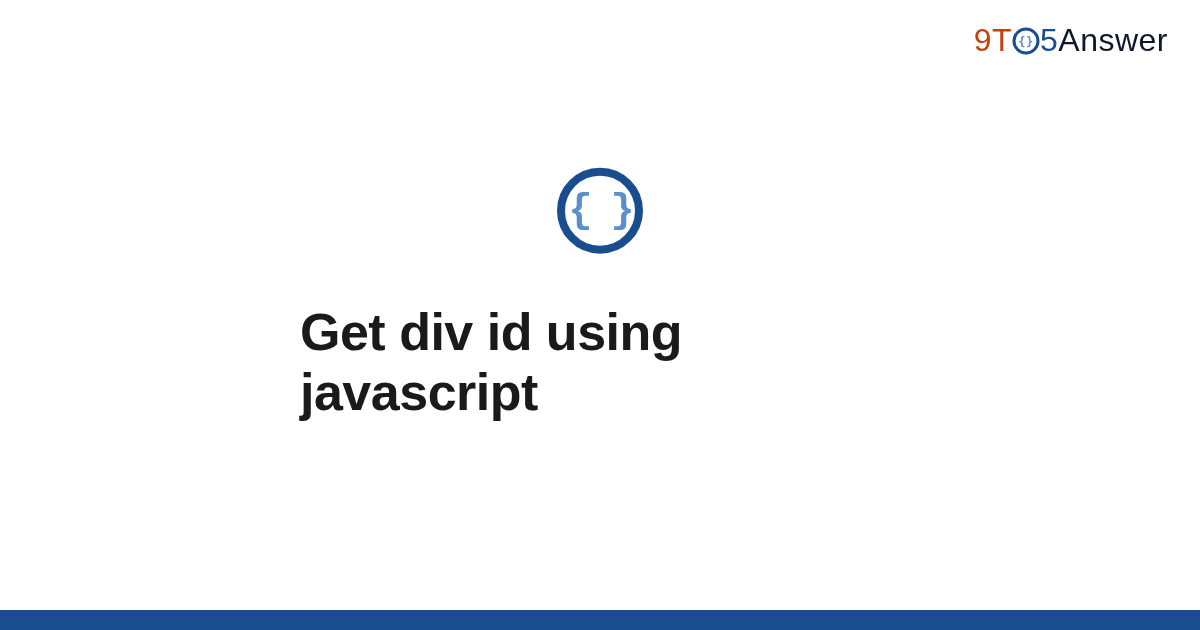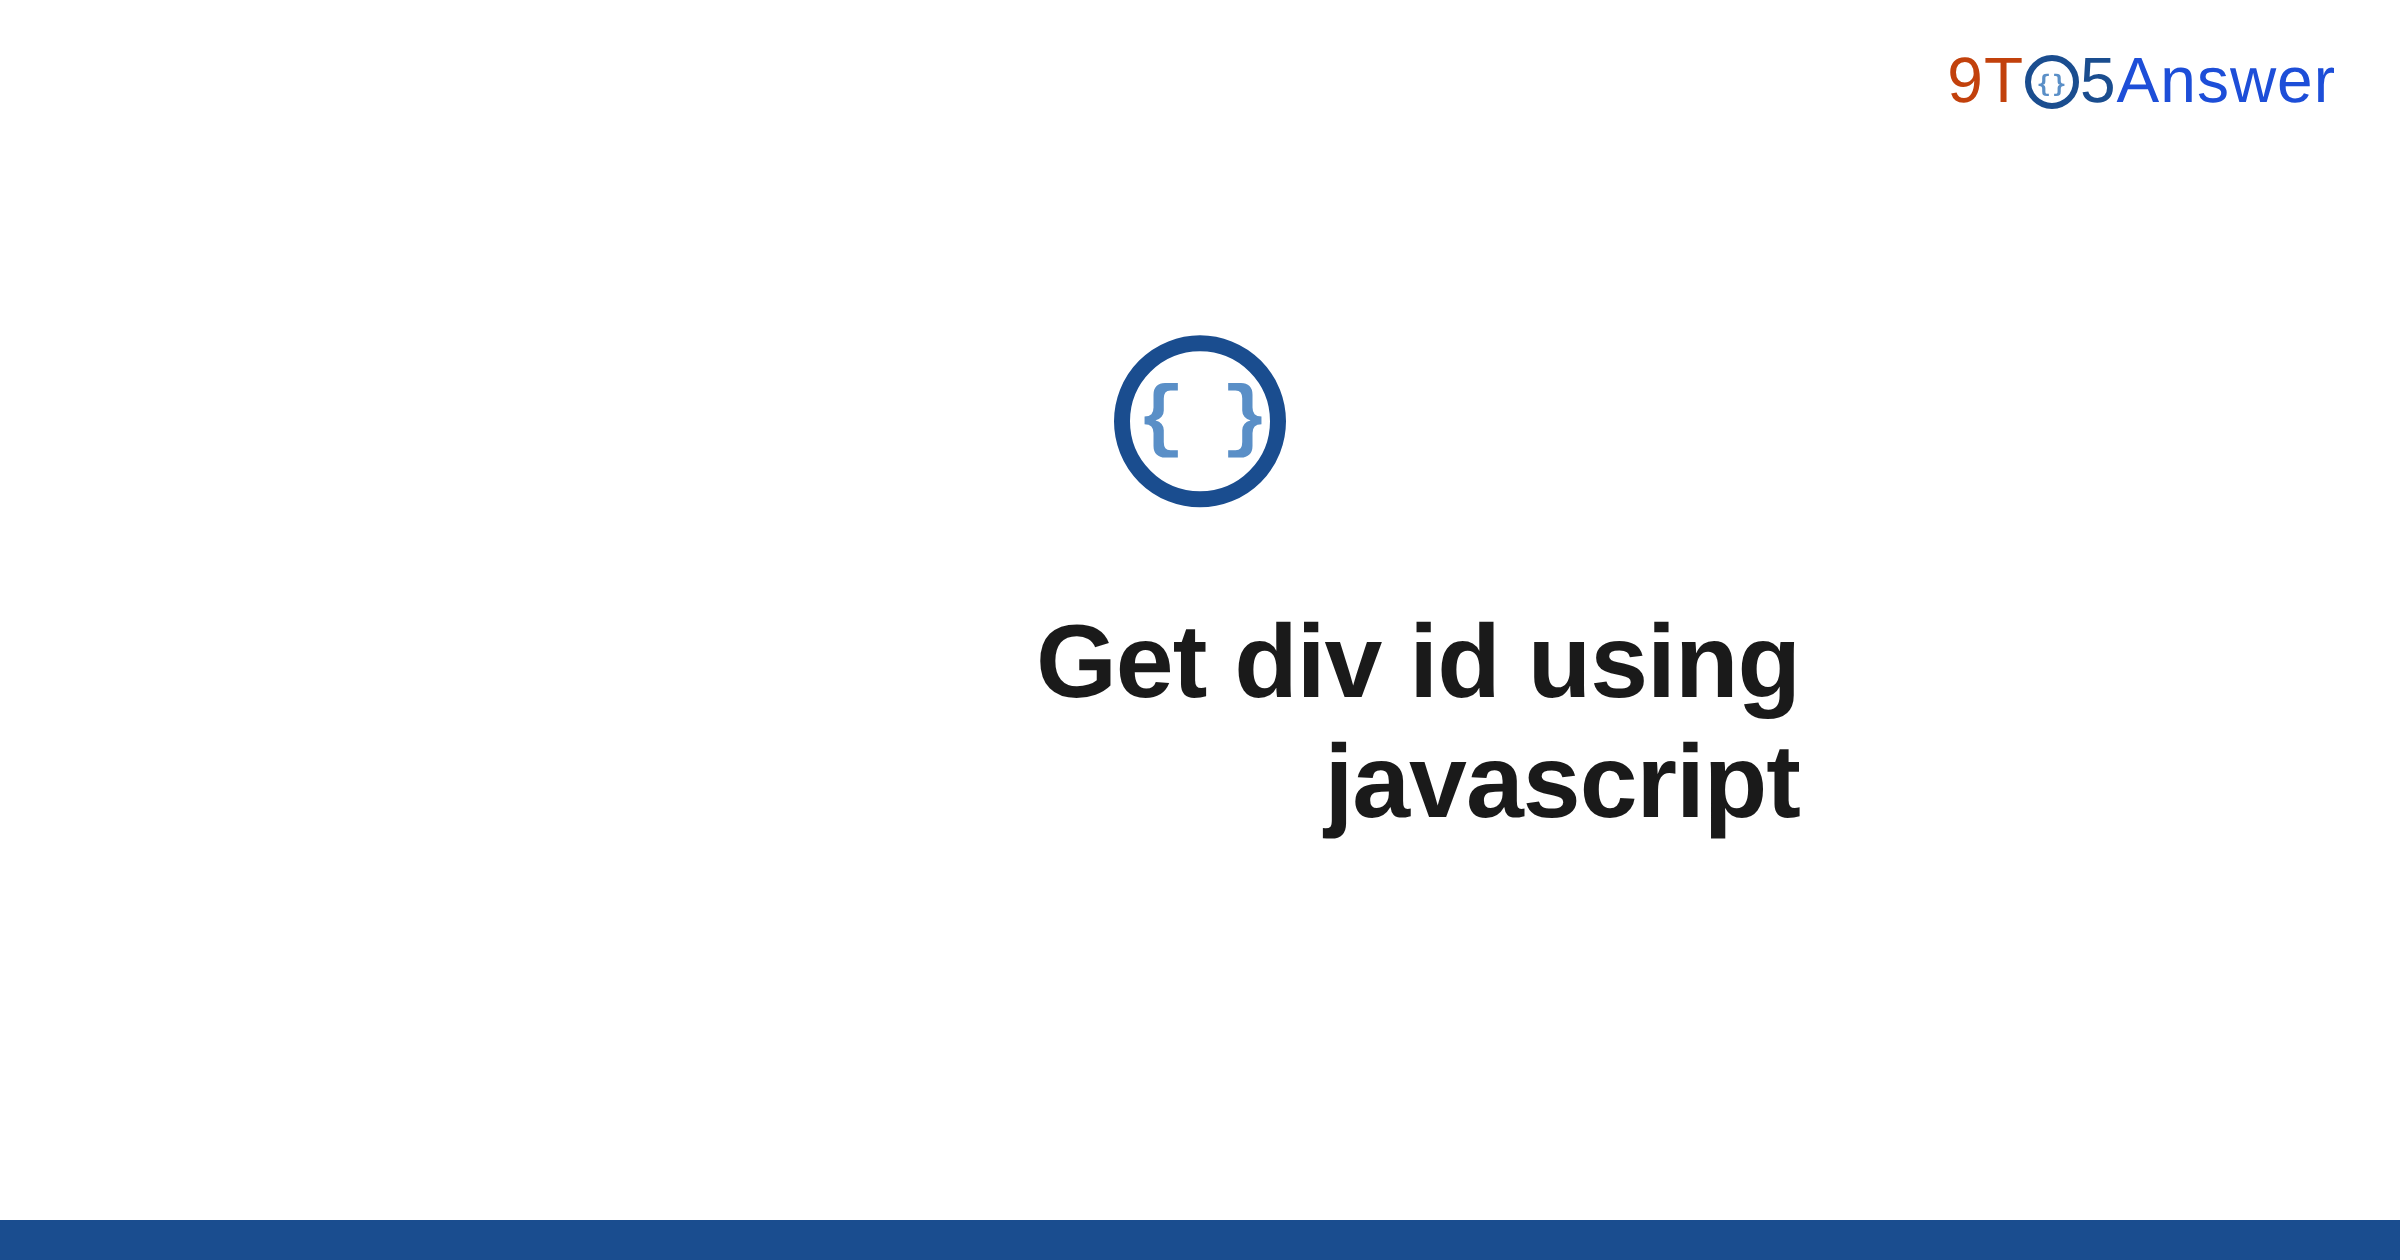--- a/index.html
+++ b/index.html
@@ -34,21 +34,21 @@
       justify-content: center;
       vertical-align: middle;
       position: relative;
       top: -2px;
     }
     .logo-5 {
       color: #1a4d8f;
       font-weight: 400;
     }
     .logo-answer {
-      color: #1d4ed8;
+      color: #0f172a;
       font-weight: 300;
       margin-top: 26px;
     }
     .center-content {
       position: absolute;
       top: 50%;
       left: 50%;
       transform: translate(-50%, -58%);
       display: flex;
       flex-direction: column;
@@ -66,21 +66,21 @@
       font-size: 40px;
       font-weight: 700;
       color: #5a8fc7;
       font-family: 'Courier New', monospace;
       letter-spacing: -3px;
     }
     .title {
       font-size: 52px;
       font-weight: 700;
       color: #1a1a1a;
-      text-align: right;
+      text-align: left;
       letter-spacing: -0.5px;
     }
     .footer-bar {
       position: absolute;
       bottom: 0;
       left: 0;
       width: 100%;
       height: 20px;
       background: #1a4d8f;
     }

